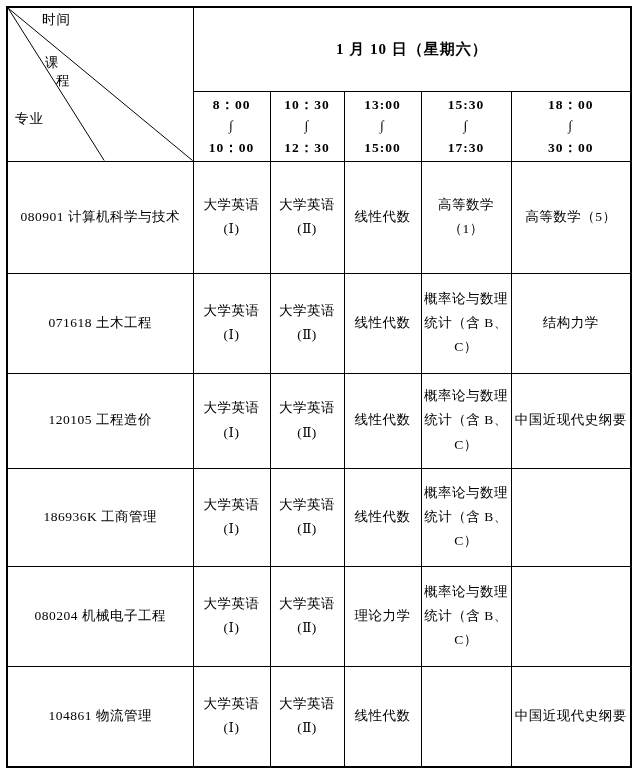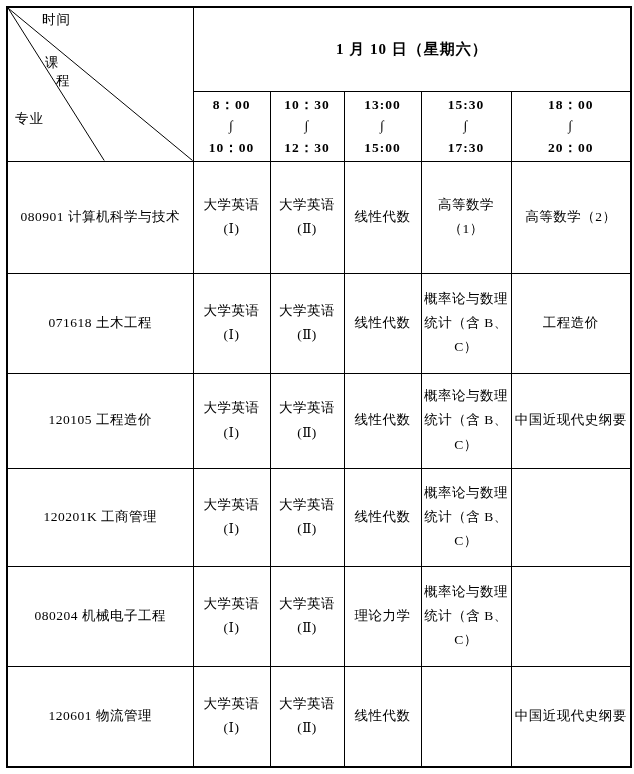--- a/index.html
+++ b/index.html
@@ -90,57 +90,57 @@
 ∫
 12：30</th>
       <th class="time-cell">13:00
 ∫
 15:00</th>
       <th class="time-cell">15:30
 ∫
 17:30</th>
       <th class="time-cell">18：00
 ∫
-20：00</th>
+30：00</th>
     </tr>
 
     <tr class="r-b0">
       <td class="major-cell">080901 计算机科学与技术</td>
       <td class="course-cell">大学英语
 (Ⅰ)</td>
       <td class="course-cell">大学英语
 (Ⅱ)</td>
       <td class="course-cell">线性代数</td>
       <td class="course-cell">高等数学（1）</td>
-      <td class="course-cell">高等数学（2）</td>
+      <td class="course-cell">高等数学（5）</td>
     </tr>
     <tr class="r-b1">
       <td class="major-cell">071618 土木工程</td>
       <td class="course-cell">大学英语
 (Ⅰ)</td>
       <td class="course-cell">大学英语
 (Ⅱ)</td>
       <td class="course-cell">线性代数</td>
       <td class="course-cell">概率论与数理
 统计（含 B、C）</td>
-      <td class="course-cell">工程造价</td>
+      <td class="course-cell">结构力学</td>
     </tr>
     <tr class="r-b2">
       <td class="major-cell">120105 工程造价</td>
       <td class="course-cell">大学英语
 (Ⅰ)</td>
       <td class="course-cell">大学英语
 (Ⅱ)</td>
       <td class="course-cell">线性代数</td>
       <td class="course-cell">概率论与数理
 统计（含 B、C）</td>
       <td class="course-cell">中国近现代史纲要</td>
     </tr>
     <tr class="r-b3">
-      <td class="major-cell">120201K 工商管理</td>
+      <td class="major-cell">186936K 工商管理</td>
       <td class="course-cell">大学英语
 (Ⅰ)</td>
       <td class="course-cell">大学英语
 (Ⅱ)</td>
       <td class="course-cell">线性代数</td>
       <td class="course-cell">概率论与数理
 统计（含 B、C）</td>
       <td class="course-cell"></td>
     </tr>
     <tr class="r-b4">
@@ -148,21 +148,21 @@
       <td class="course-cell">大学英语
 (Ⅰ)</td>
       <td class="course-cell">大学英语
 (Ⅱ)</td>
       <td class="course-cell">理论力学</td>
       <td class="course-cell">概率论与数理
 统计（含 B、C）</td>
       <td class="course-cell"></td>
     </tr>
     <tr class="r-b5">
-      <td class="major-cell">120601 物流管理</td>
+      <td class="major-cell">104861 物流管理</td>
       <td class="course-cell">大学英语
 (Ⅰ)</td>
       <td class="course-cell">大学英语
 (Ⅱ)</td>
       <td class="course-cell">线性代数</td>
       <td class="course-cell"></td>
       <td class="course-cell">中国近现代史纲要</td>
     </tr>
   </tbody>
 </table>

